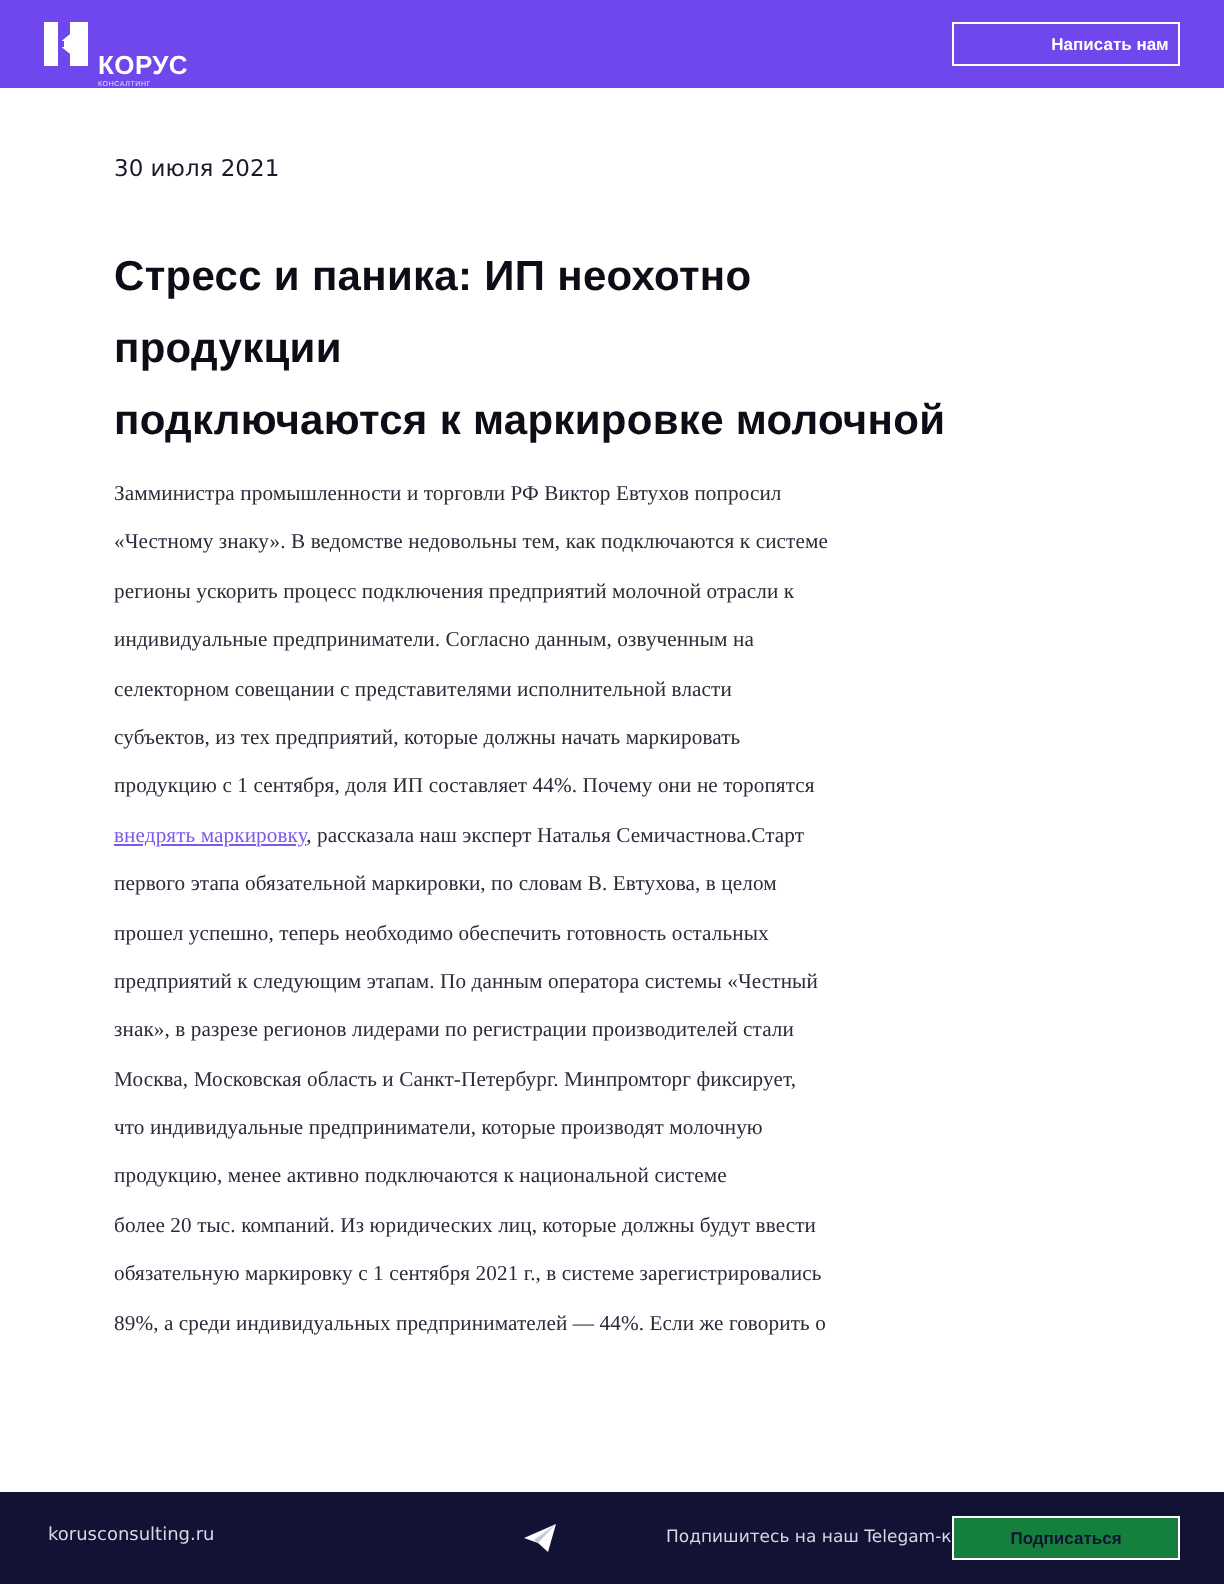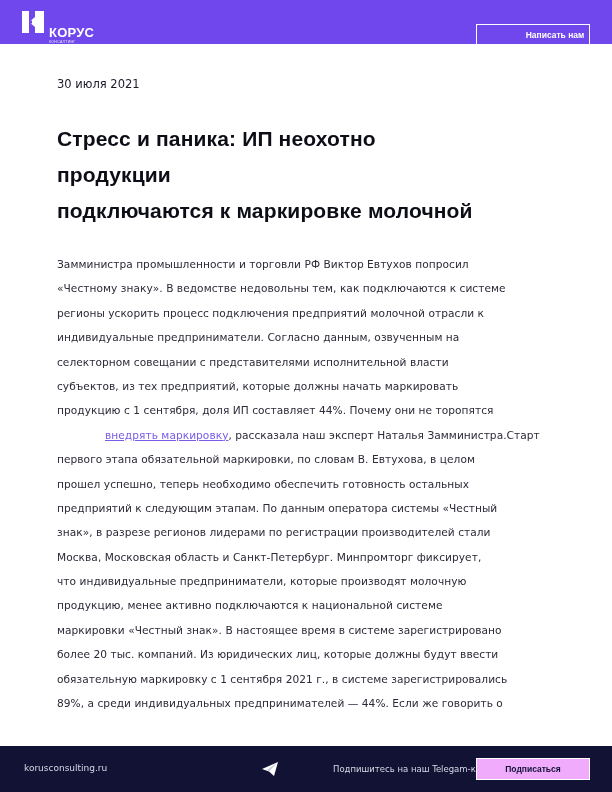--- a/index.html
+++ b/index.html
@@ -10,61 +10,62 @@
       position: absolute; left: 0; top: 0; width: 612px; height: 44px;
       background: #7047ec;
     }
     .logo { position: absolute; left: 22px; top: 11px; height: 22px; display: flex; align-items: center; }
     .logo-mark { width: 22px; height: 22px; position: relative; }
     .logo-text { margin-left: 5px; display: flex; flex-direction: column; line-height: 1; margin-top: 27px; }
     .logo-name { color: #ffffff; font-family: "Liberation Sans", sans-serif; font-weight: bold; font-size: 13px; letter-spacing: 0.2px; }
     .logo-sub { color: #ffffff; opacity: 0.85; font-family: "Liberation Sans", sans-serif; font-size: 3.5px; margin-top: 2px; letter-spacing: 0.3px; }
 
     .write-btn {
-      position: absolute; left: 476px; top: 24px; width: 114px; height: 22px;
+      position: absolute; left: 476px; top: 11px; width: 114px; height: 22px;
       border: 1px solid #ffffff; background: transparent;
       color: #ffffff; font-family: "Liberation Sans", sans-serif; font-weight: bold; font-size: 8.5px;
       display: flex; align-items: center; justify-content: center; cursor: pointer; padding-left: 44px;
     }
 
     .date {
       position: absolute; left: 57px; top: 77px;
       font-size: 11.5px; color: #1a1a2a;
     }
 
     .title {
       position: absolute; left: 57px; top: 121px; width: 510px;
       font-family: Liberation Sans, sans-serif; font-weight: bold;
       font-size: 21px; line-height: 36px; color: #0d0d17; letter-spacing: 0.15px;
     }
 
     .body-text {
-      position: absolute; left: 57px; top: 252px; width: 500px;
+      position: absolute; left: 57px; top: 236px; width: 500px;
       font-size: 10.6px; line-height: 24.4px; color: #2a2a38;
       letter-spacing: 0.05px;
+      font-family: Liberation Serif, serif;
     }
     .body-text .line { white-space: nowrap; display: block; height: 24.4px; }
-    .link { color: #7a5ae8; text-decoration: underline; cursor: pointer; margin-left: 48px; }
+    .link { color: #7a5ae8; text-decoration: underline; cursor: pointer; }
 
     .footer {
       position: absolute; left: 0; top: 746px; width: 612px; height: 46px;
       background: #111234;
     }
     .footer-site {
       position: absolute; left: 24px; top: 17px;
       color: #d8d8e6; font-size: 9px; cursor: pointer;
     }
     .tg-icon { position: absolute; left: 262px; top: 16px; width: 16px; height: 14px; }
     .tg-text {
       position: absolute; left: 286px; top: 18px;
       color: #d8d8e6; font-size: 8.5px; margin-left: 47px;
     }
     .subscribe-btn {
       position: absolute; left: 476px; top: 12px; width: 114px; height: 22px;
-      background: #f0abfc; border: 1px solid #ffffff;
+      background: #15803d; border: 1px solid #ffffff;
       color: #111234; font-family: "Liberation Sans", sans-serif; font-weight: bold; font-size: 8.5px;
       display: flex; align-items: center; justify-content: center; cursor: pointer;
     }
   </style>
 </head>
 <body>
 
 <header class="header">
   <div class="logo">
     <svg class="logo-mark" viewBox="0 0 22 22">
@@ -90,29 +91,28 @@
 </h1>
 
 <div class="body-text">
   <span class="line">Замминистра промышленности и торговли РФ Виктор Евтухов попросил</span>
   <span class="line">«Честному знаку». В ведомстве недовольны тем, как подключаются к системе</span>
   <span class="line">регионы ускорить процесс подключения предприятий молочной отрасли к</span>
   <span class="line">индивидуальные предприниматели. Согласно данным, озвученным на</span>
   <span class="line">селекторном совещании с представителями исполнительной власти</span>
   <span class="line">субъектов, из тех предприятий, которые должны начать маркировать</span>
   <span class="line">продукцию с 1 сентября, доля ИП составляет 44%. Почему они не торопятся</span>
-  <span class="line"><a class="link">внедрять маркировку</a><span>, рассказала наш эксперт Наталья Замминистра.Старт</span></span>
+  <span class="line"><a class="link">внедрять маркировку</a><span>, рассказала наш эксперт Наталья Семичастнова.Старт</span></span>
   <span class="line">первого этапа обязательной маркировки, по словам В. Евтухова, в целом</span>
   <span class="line">прошел успешно, теперь необходимо обеспечить готовность остальных</span>
   <span class="line">предприятий к следующим этапам. По данным оператора системы «Честный</span>
   <span class="line">знак», в разрезе регионов лидерами по регистрации производителей стали</span>
   <span class="line">Москва, Московская область и Санкт-Петербург.   Минпромторг фиксирует,</span>
   <span class="line">что индивидуальные предприниматели, которые производят молочную</span>
   <span class="line">продукцию, менее активно подключаются к национальной системе</span>
-  <span class="line">маркировки «Честный знак». В настоящее время в системе зарегистрировано</span>
   <span class="line">более 20 тыс. компаний.   Из юридических лиц, которые должны будут ввести</span>
   <span class="line">обязательную маркировку с 1 сентября 2021 г., в системе зарегистрировались</span>
   <span class="line">89%, а среди индивидуальных предпринимателей — 44%. Если же говорить о</span>
 </div>
 
 <footer class="footer">
   <a class="footer-site">korusconsulting.ru</a>
   <svg class="tg-icon" viewBox="0 0 16 14">
     <polygon points="0,7 16,0 12,14 7,9.5" fill="#ffffff"></polygon>
     <polygon points="7,9.5 16,0 5,8" fill="#c8c8dc"></polygon>

